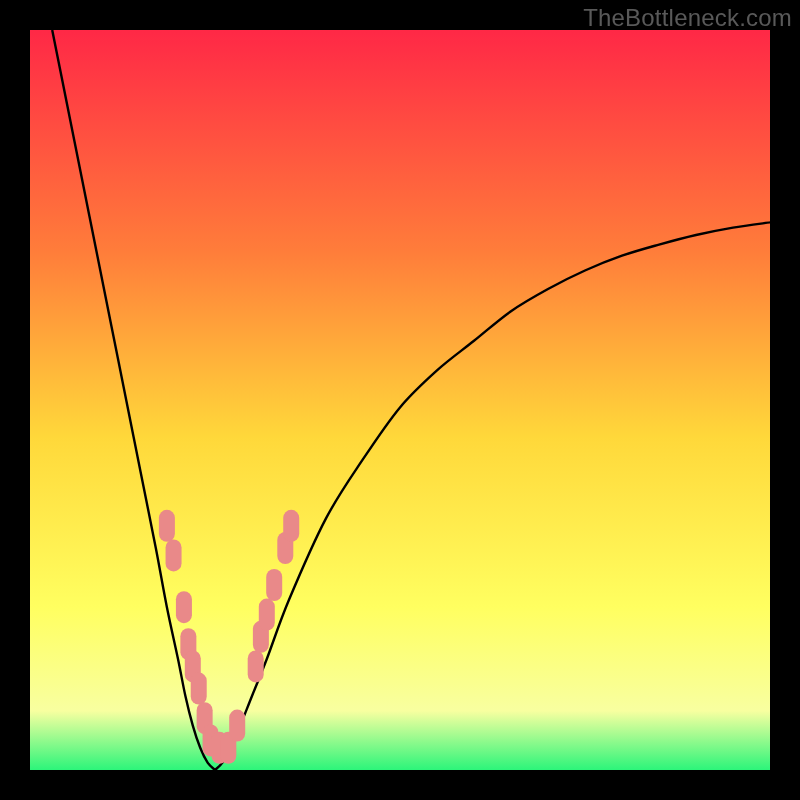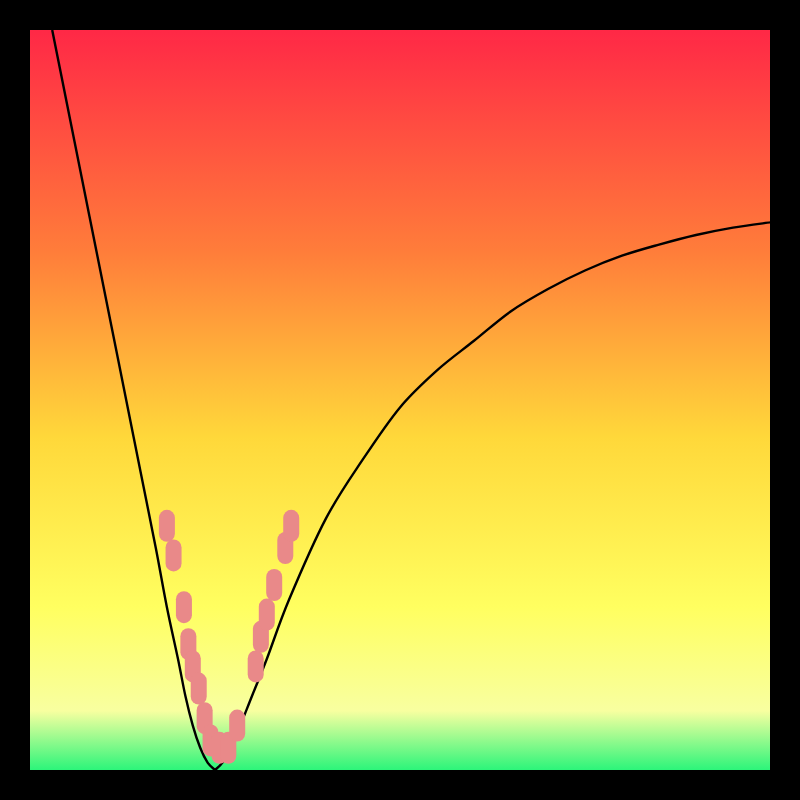--- a/index.html
+++ b/index.html
@@ -31,20 +31,21 @@
     position: absolute;
     top: 30px;
     left: 30px;
   }
 </style>
 </head>
 <body>
 
 <div class="frame">
 
+  <div class="watermark">TheBottleneck.com</div>
 
   <svg width="740" height="740" viewBox="0 0 740 740">
     <defs>
       <linearGradient id="bg-grad" x1="0" y1="0" x2="0" y2="1">
         <stop id="g0" offset="0%" stop-color="#ff2846"></stop>
         <stop id="g1" offset="30%" stop-color="#ff7d3a"></stop>
         <stop id="g2" offset="55%" stop-color="#ffd83a"></stop>
         <stop id="g3" offset="78%" stop-color="#ffff60"></stop>
         <stop id="g4" offset="92%" stop-color="#f8ffa0"></stop>
         <stop id="g5" offset="100%" stop-color="#2cf57a"></stop>

